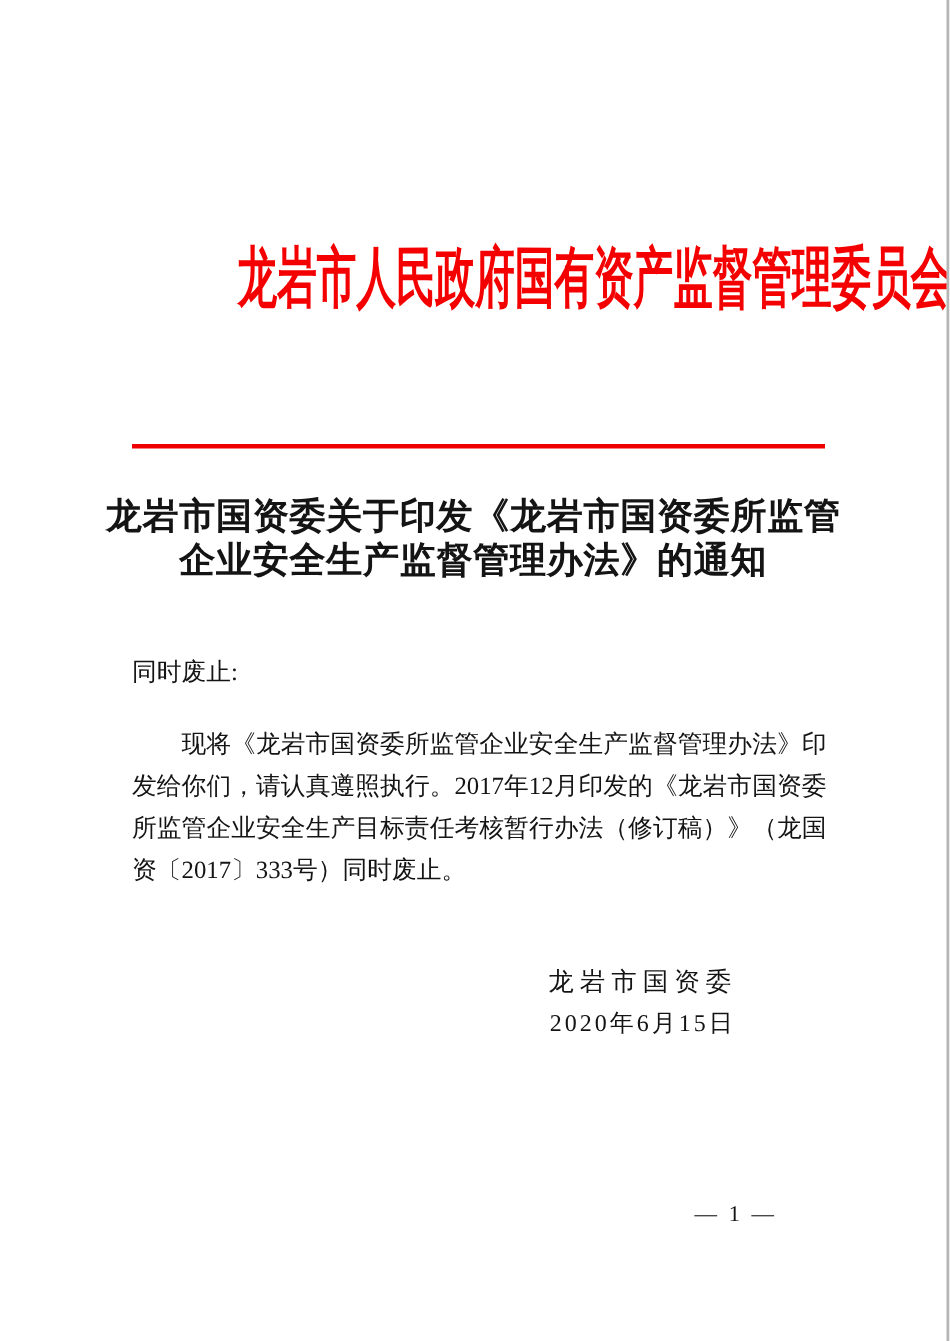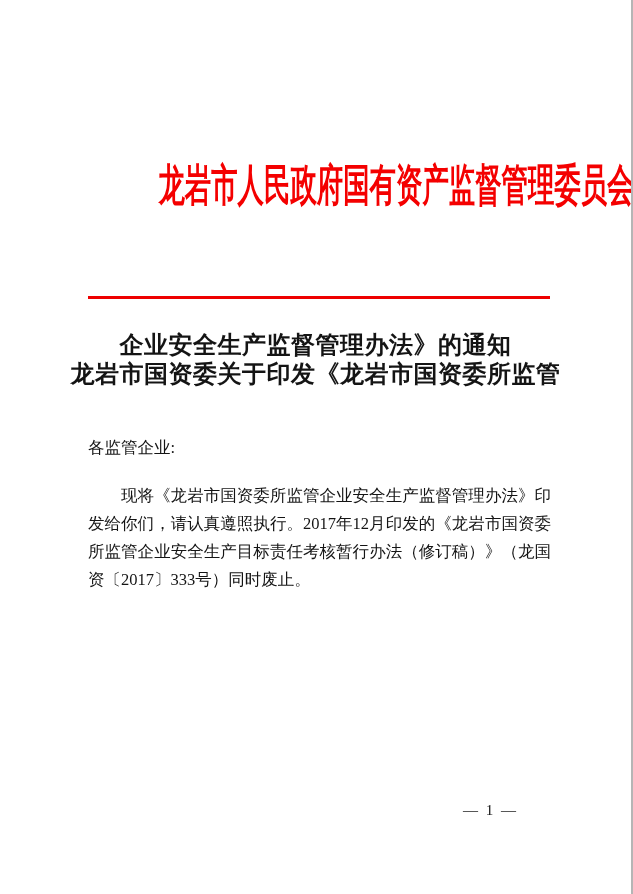--- a/index.html
+++ b/index.html
@@ -124,25 +124,29 @@
 <div class="page">
 
   <div class="agency-header">
     <span class="inner">龙岩市人民政府国有资产监督管理委员会</span>
   </div>
 
 
   <div class="red-rule"></div>
 
   <div class="notice-title">
+    <div>龙岩市国资委关于印发《龙岩市国资委所监管</div>
     <div>企业安全生产监督管理办法》的通知</div>
-    <div>龙岩市国资委关于印发《龙岩市国资委所监管</div>
   </div>
 
   <div class="doc-body">
-    <div class="salutation">各监管企业:</div>
+    <div class="salutation">同时废止:</div>
     <p class="paragraph">现将《龙岩市国资委所监管企业安全生产监督管理办法》印发给你们，请认真遵照执行。2017年12月印发的《龙岩市国资委所监管企业安全生产目标责任考核暂行办法（修订稿）》（龙国资〔2017〕333号）同时废止。</p>
   </div>
 
+  <div class="signature-block">
+    <div class="signature-org">龙岩市国资委</div>
+    <div class="signature-date">2020年6月15日</div>
+  </div>
 
   <div class="page-number">— 1 —</div>
 
 </div>
 
 </body></html>

